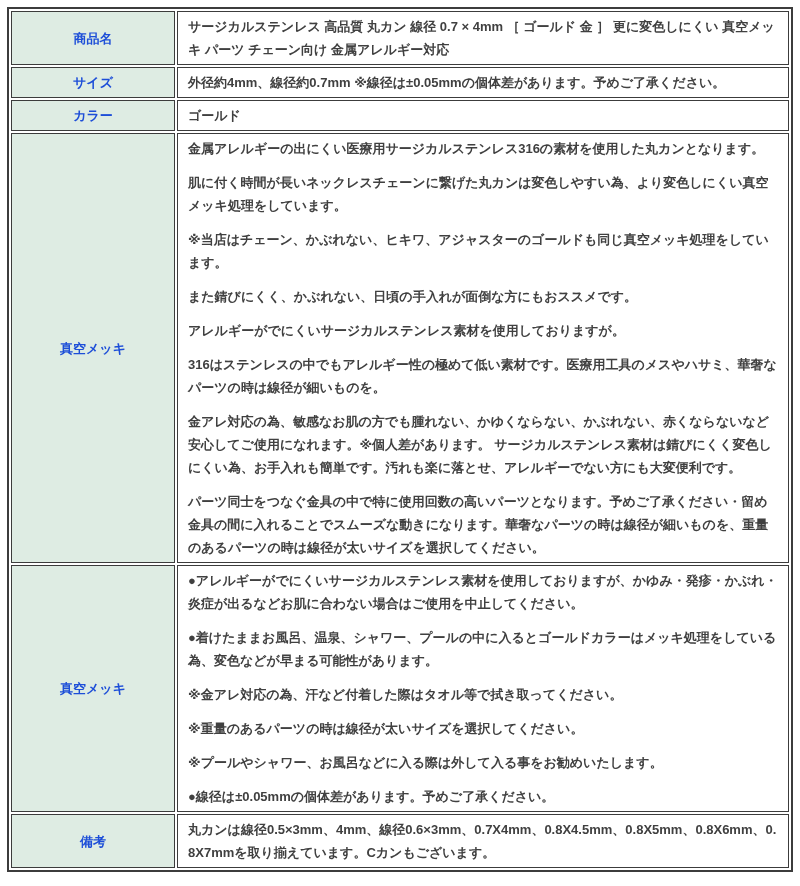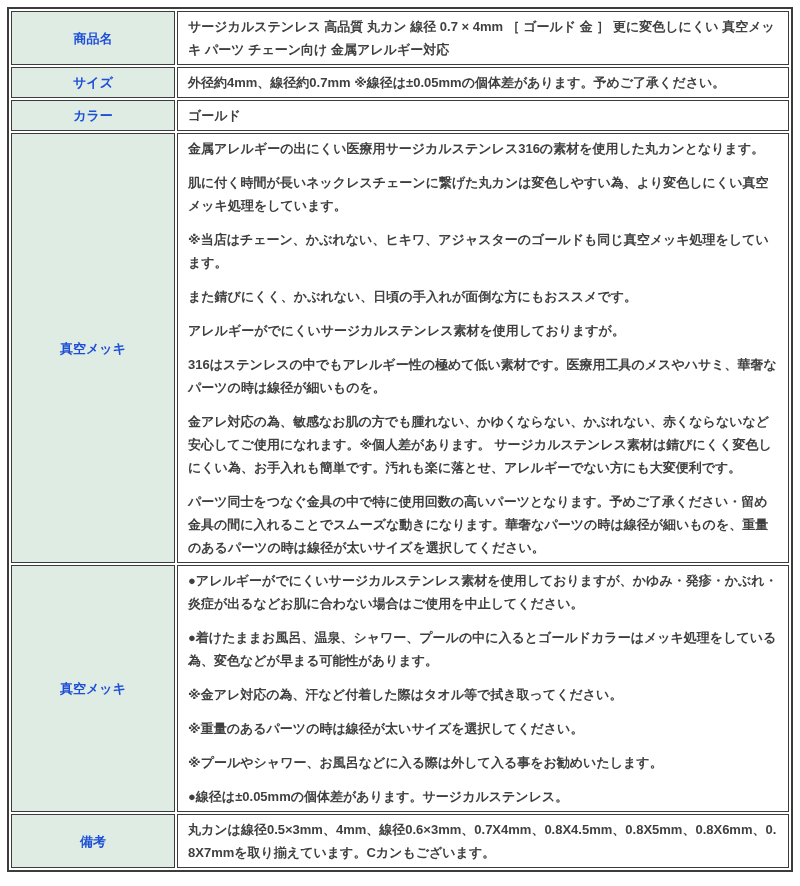--- a/index.html
+++ b/index.html
@@ -91,21 +91,21 @@
         </td>
       </tr>
       <tr>
         <td class="label">真空メッキ</td>
         <td class="value">
           <p>●アレルギーがでにくいサージカルステンレス素材を使用しておりますが、かゆみ・発疹・かぶれ・炎症が出るなどお肌に合わない場合はご使用を中止してください。</p>
           <p>●着けたままお風呂、温泉、シャワー、プールの中に入るとゴールドカラーはメッキ処理をしている為、変色などが早まる可能性があります。</p>
           <p>※金アレ対応の為、汗など付着した際はタオル等で拭き取ってください。</p>
           <p>※重量のあるパーツの時は線径が太いサイズを選択してください。</p>
           <p>※プールやシャワー、お風呂などに入る際は外して入る事をお勧めいたします。</p>
-          <p>●線径は±0.05mmの個体差があります。サージカルステンレス。</p>
+          <p>●線径は±0.05mmの個体差があります。予めご了承ください。</p>
         </td>
       </tr>
       <tr>
         <td class="label">備考</td>
         <td class="value">
           <p>丸カンは線径0.5×3mm、4mm、線径0.6×3mm、0.7X4mm、0.8X4.5mm、0.8X5mm、0.8X6mm、0.8X7mmを取り揃えています。Cカンもございます。</p>
         </td>
       </tr>
     </tbody>
   </table>

